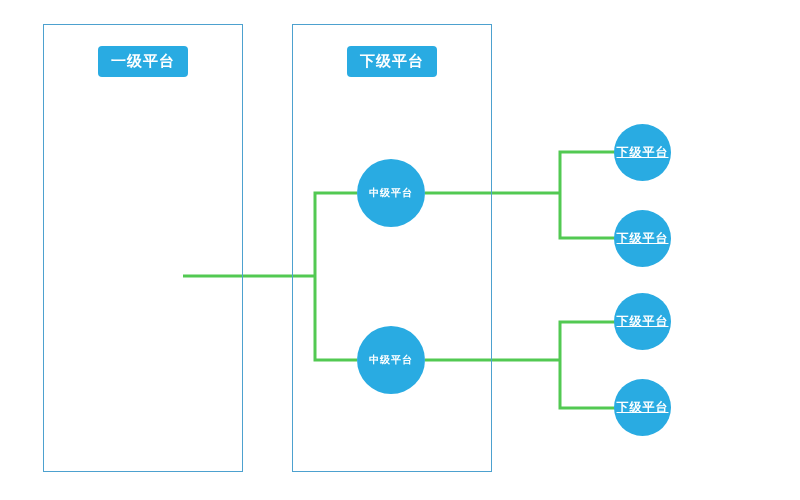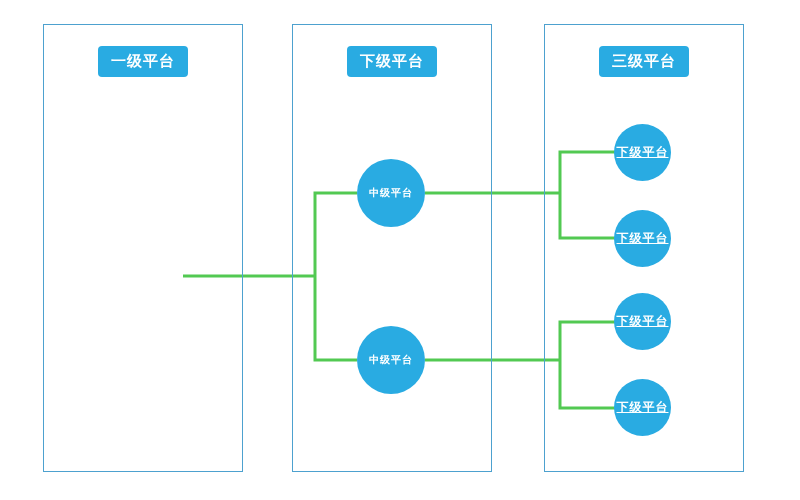--- a/index.html
+++ b/index.html
@@ -91,23 +91,20 @@
   </svg>
 
   <div class="column col1">
     <div class="badge">一级平台</div>
   </div>
 
   <div class="column col2">
     <div class="badge">下级平台</div>
   </div>
 
-  <div class="column col3">
-    <div class="badge">三级平台</div>
-  </div>
 
 
   <div class="node node-mid node-mid1">中级平台</div>
 
   <div class="node node-mid node-mid2">中级平台</div>
 
   <div class="node node-leaf node-leaf1">下级平台</div>
 
   <div class="node node-leaf node-leaf2">下级平台</div>
 

